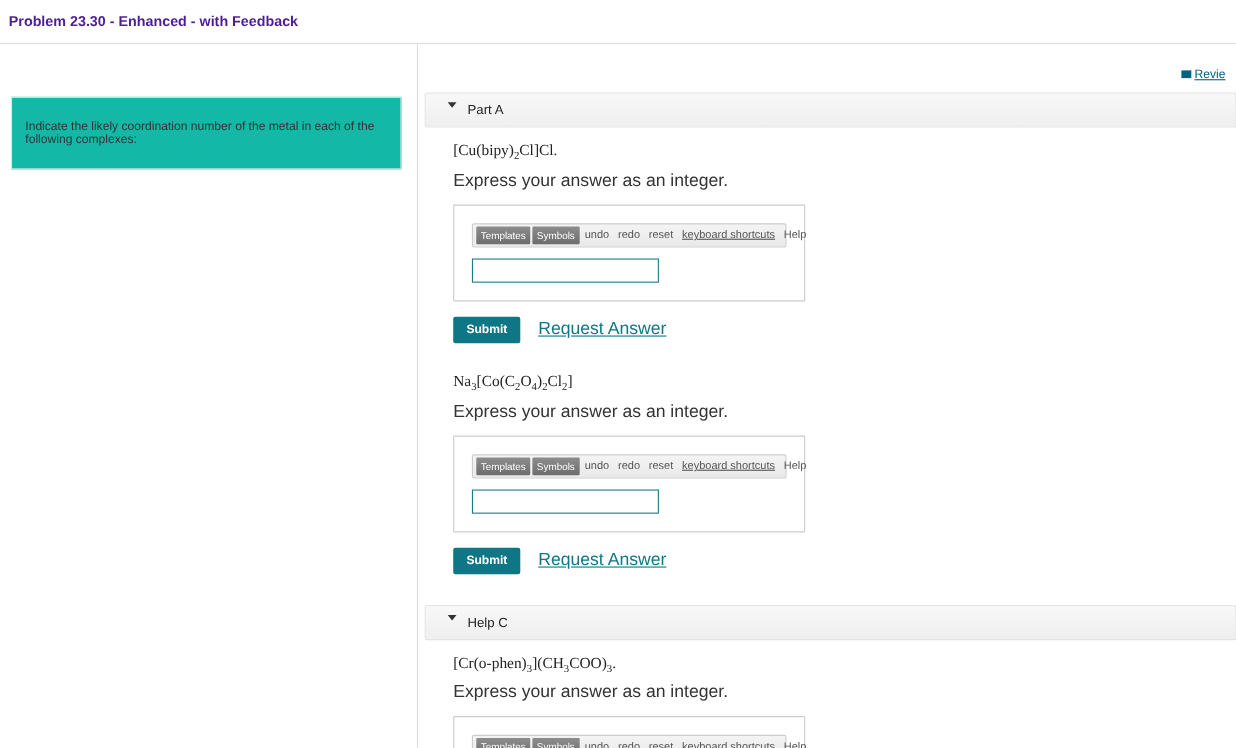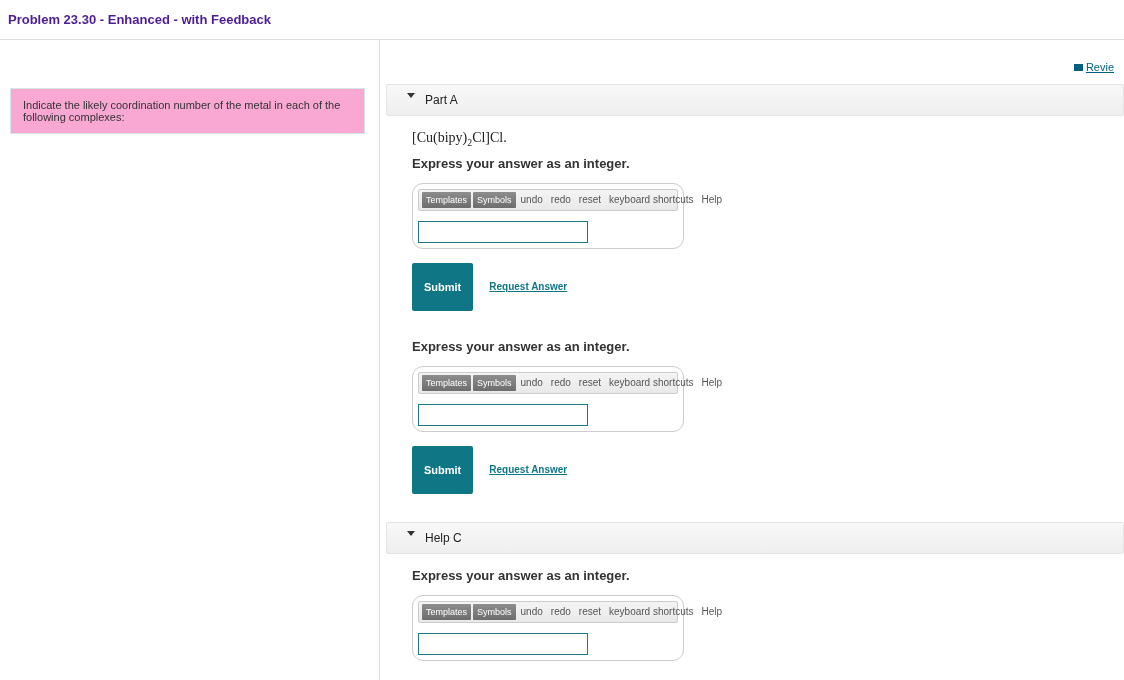--- a/index.html
+++ b/index.html
@@ -23,23 +23,23 @@
   .layout {
     display: flex;
   }
   .left {
     width: 380px;
     flex-shrink: 0;
     border-right: 1px solid #ddd;
     padding: 48px 14px 14px 10px;
   }
   .intro-box {
-    background: #f9a8d4;
+    background: #14b8a6;
     border: 1px solid #d5e6e6;
-    padding: 10px 12px;
+    padding: 20px 12px;
     color: #333;
     font-size: 11px;
   }
   .right {
     flex: 1;
     padding: 20px 0 20px 0;
   }
   .review-row {
     text-align: right;
     padding: 0 10px 10px 0;
@@ -80,31 +80,30 @@
     font-size: 12px;
     color: #222;
   }
   .formula {
     font-family: 'Times New Roman', serif;
     font-size: 14px;
     color: #222;
     margin: 8px 0 8px 6px;
   }
   .instr {
-    font-size: 13px;
+    font-size: 16px;
     color: #333;
     margin: 0 0 12px 6px;
-    font-weight: bold;
   }
   .answer-box {
     border: 1px solid #ccc;
-    border-radius: 11px;
-    width: 272px;
+    border-radius: 1px;
+    width: 320px;
     margin-left: 6px;
-    padding: 5px;
+    padding: 16px;
     background: #fff;
   }
   .toolbar {
     background: linear-gradient(#f4f4f4, #e9e9e9);
     border: 1px solid #ccc;
     border-radius: 2px;
     display: flex;
     align-items: center;
     padding: 2px 3px;
     gap: 2px;
@@ -117,49 +116,49 @@
     font-size: 9px;
     padding: 3px 4px;
     border-radius: 1px;
     cursor: pointer;
   }
   .tb-txt {
     padding: 0 3px;
     cursor: pointer;
     white-space: nowrap;
   }
-  .tb-txt.kb { flex-shrink:1; }
+  .tb-txt.kb { flex-shrink:1;text-decoration:underline; }
   .ans-input {
     margin-top: 10px;
     width: 170px;
     height: 22px;
     border: 1px solid #1a7a8a;
     padding: 2px 4px;
     font-size: 12px;
   }
   .btn-row {
     margin: 14px 0 0 6px;
     display: flex;
     align-items: center;
     gap: 16px;
   }
   .submit-btn {
     background: #0f7686;
     color: #fff;
     border: none;
-    padding: 18px 12px;
+    padding: 6px 12px;
     font-size: 11px;
     font-weight: bold;
     border-radius: 2px;
     cursor: pointer;
   }
   .req-link {
     color: #0f7686;
-    font-size: 10px;
-    font-weight: bold;
+    font-size: 16px;
+    font-weight: normal;
     text-decoration: underline;
     cursor: pointer;
   }
   sub { font-size: 0.7em; }
 </style>
 </head>
 <body>
 
 <div class="page-title">Problem 23.30 - Enhanced - with Feedback</div>
 <div class="hr"></div>
@@ -193,20 +192,21 @@
         </div>
         <input class="ans-input" type="text" value="" style="">
       </div>
       <div class="btn-row">
         <button class="submit-btn">Submit</button>
         <span class="req-link">Request Answer</span>
       </div>
     </div>
 
     <div class="part-block">
+      <div class="formula">Na<sub>3</sub>[Co(C<sub>2</sub>O<sub>4</sub>)<sub>2</sub>Cl<sub>2</sub>]</div>
       <div class="instr">Express your answer as an integer.</div>
       <div class="answer-box">
         <div class="toolbar">
           <span class="tb-btn">Templates</span>
           <span class="tb-btn">Symbols</span>
           <span class="tb-txt">undo</span>
           <span class="tb-txt">redo</span>
           <span class="tb-txt">reset</span>
           <span class="tb-txt kb">keyboard shortcuts</span>
           <span class="tb-txt">Help</span>
@@ -217,20 +217,21 @@
         <button class="submit-btn">Submit</button>
         <span class="req-link">Request Answer</span>
       </div>
     </div>
 
     <div class="part-block">
       <div class="part-header">
         <span class="chev"></span>
         <span class="lbl">Help C</span>
       </div>
+      <div class="formula">[Cr(o-phen)<sub>3</sub>](CH<sub>3</sub>COO)<sub>3</sub>.</div>
       <div class="instr">Express your answer as an integer.</div>
       <div class="answer-box">
         <div class="toolbar">
           <span class="tb-btn">Templates</span>
           <span class="tb-btn">Symbols</span>
           <span class="tb-txt">undo</span>
           <span class="tb-txt">redo</span>
           <span class="tb-txt">reset</span>
           <span class="tb-txt kb">keyboard shortcuts</span>
           <span class="tb-txt">Help</span>

